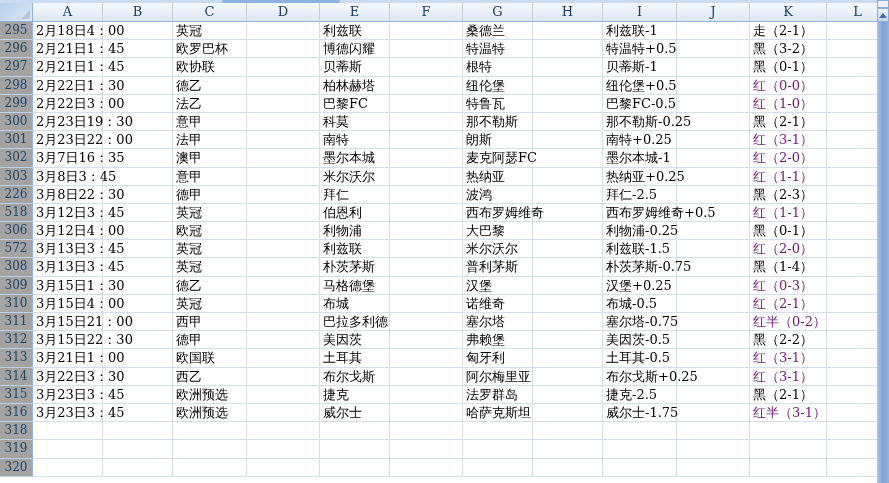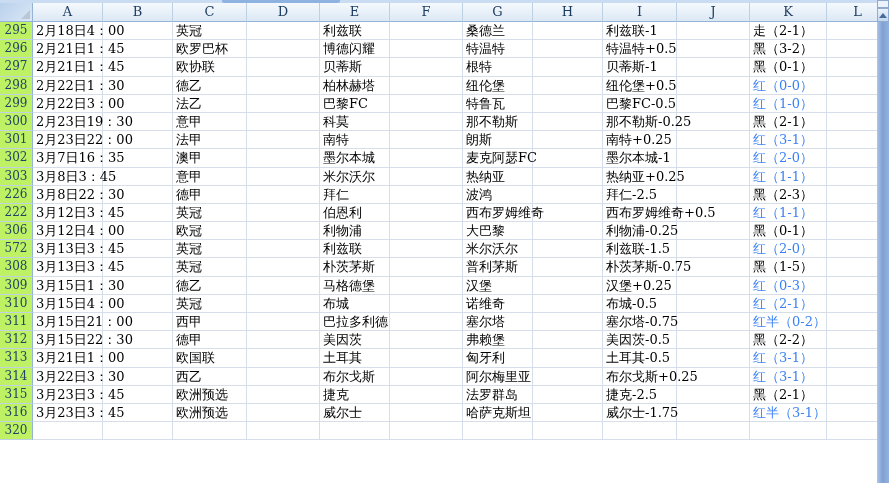--- a/index.html
+++ b/index.html
@@ -33,34 +33,34 @@
     position:relative;
     background:linear-gradient(135deg,#b9d1ec,#dae7f6);
     border-right:1px solid #95b3d7;
     border-bottom:1px solid #95b3d7;
   }
   .corner-tri {
     position:absolute; right:2px; bottom:2px; width:0; height:0;
     border-left:9px solid transparent; border-bottom:9px solid #bac6d3;
   }
   .rowhdr {
-    background:#bef264;
+    background:#a3a3a3;
     border-right:1px solid #95b3d7;
     border-bottom:1px solid #c0d1e4;
     color:#204664; font-size:12px; line-height:17px; text-align:center;
     overflow:hidden;
   }
   .cell {
     border-right:1px solid #d6dee9;
     border-bottom:1px solid #d6dee9;
     font-size:13px; line-height:17px; color:#000;
     padding-left:3px; white-space:nowrap; overflow:visible;
     background:transparent;
   }
-  .cell.red { color:#3b82f6; }
+  .cell.red { color:#701a75; }
 
   
   .vscroll { position:absolute; top:0; right:0; width:12px; height:483px; background:#d2e0f2; }
   .split-box { position:absolute; top:0; left:0; width:12px; height:8px;
     background:#eaf2fb; border:1px solid #8ea9cc; }
   .scroll-up { position:absolute; top:8px; left:0; width:12px; height:14px;
     background:linear-gradient(#ebf3fc,#c2d7ef); border:1px solid #91acd0;
     display:flex; align-items:center; justify-content:center; }
   .arrow-up { width:0; height:0; border-left:4px solid transparent;
     border-right:4px solid transparent; border-bottom:5px solid #4a6a99; }
@@ -240,21 +240,21 @@
           <div class="cell">拜仁</div>
           <div class="cell"></div>
           <div class="cell">波鸿</div>
           <div class="cell"></div>
           <div class="cell">拜仁-2.5</div>
           <div class="cell"></div>
           <div class="cell">黑（2-3）</div>
           <div class="cell"></div>
         </div>
         <div class="row">
-          <div class="rowhdr">222</div>
+          <div class="rowhdr">518</div>
           <div class="cell">3月12日3：45</div>
           <div class="cell"></div>
           <div class="cell">英冠</div>
           <div class="cell"></div>
           <div class="cell">伯恩利</div>
           <div class="cell"></div>
           <div class="cell">西布罗姆维奇</div>
           <div class="cell"></div>
           <div class="cell">西布罗姆维奇+0.5</div>
           <div class="cell"></div>
@@ -296,21 +296,21 @@
           <div class="cell">3月13日3：45</div>
           <div class="cell"></div>
           <div class="cell">英冠</div>
           <div class="cell"></div>
           <div class="cell">朴茨茅斯</div>
           <div class="cell"></div>
           <div class="cell">普利茅斯</div>
           <div class="cell"></div>
           <div class="cell">朴茨茅斯-0.75</div>
           <div class="cell"></div>
-          <div class="cell">黑（1-5）</div>
+          <div class="cell">黑（1-4）</div>
           <div class="cell"></div>
         </div>
         <div class="row">
           <div class="rowhdr">309</div>
           <div class="cell">3月15日1：30</div>
           <div class="cell"></div>
           <div class="cell">德乙</div>
           <div class="cell"></div>
           <div class="cell">马格德堡</div>
           <div class="cell"></div>
@@ -417,20 +417,50 @@
           <div class="cell"></div>
           <div class="cell">欧洲预选</div>
           <div class="cell"></div>
           <div class="cell">威尔士</div>
           <div class="cell"></div>
           <div class="cell">哈萨克斯坦</div>
           <div class="cell"></div>
           <div class="cell">威尔士-1.75</div>
           <div class="cell"></div>
           <div class="cell red">红半（3-1）</div>
+          <div class="cell"></div>
+        </div>
+        <div class="row">
+          <div class="rowhdr">318</div>
+          <div class="cell"></div>
+          <div class="cell"></div>
+          <div class="cell"></div>
+          <div class="cell"></div>
+          <div class="cell"></div>
+          <div class="cell"></div>
+          <div class="cell"></div>
+          <div class="cell"></div>
+          <div class="cell"></div>
+          <div class="cell"></div>
+          <div class="cell"></div>
+          <div class="cell"></div>
+        </div>
+        <div class="row">
+          <div class="rowhdr">319</div>
+          <div class="cell"></div>
+          <div class="cell"></div>
+          <div class="cell"></div>
+          <div class="cell"></div>
+          <div class="cell"></div>
+          <div class="cell"></div>
+          <div class="cell"></div>
+          <div class="cell"></div>
+          <div class="cell"></div>
+          <div class="cell"></div>
+          <div class="cell"></div>
           <div class="cell"></div>
         </div>
         <div class="row">
           <div class="rowhdr">320</div>
           <div class="cell"></div>
           <div class="cell"></div>
           <div class="cell"></div>
           <div class="cell"></div>
           <div class="cell"></div>
           <div class="cell"></div>

